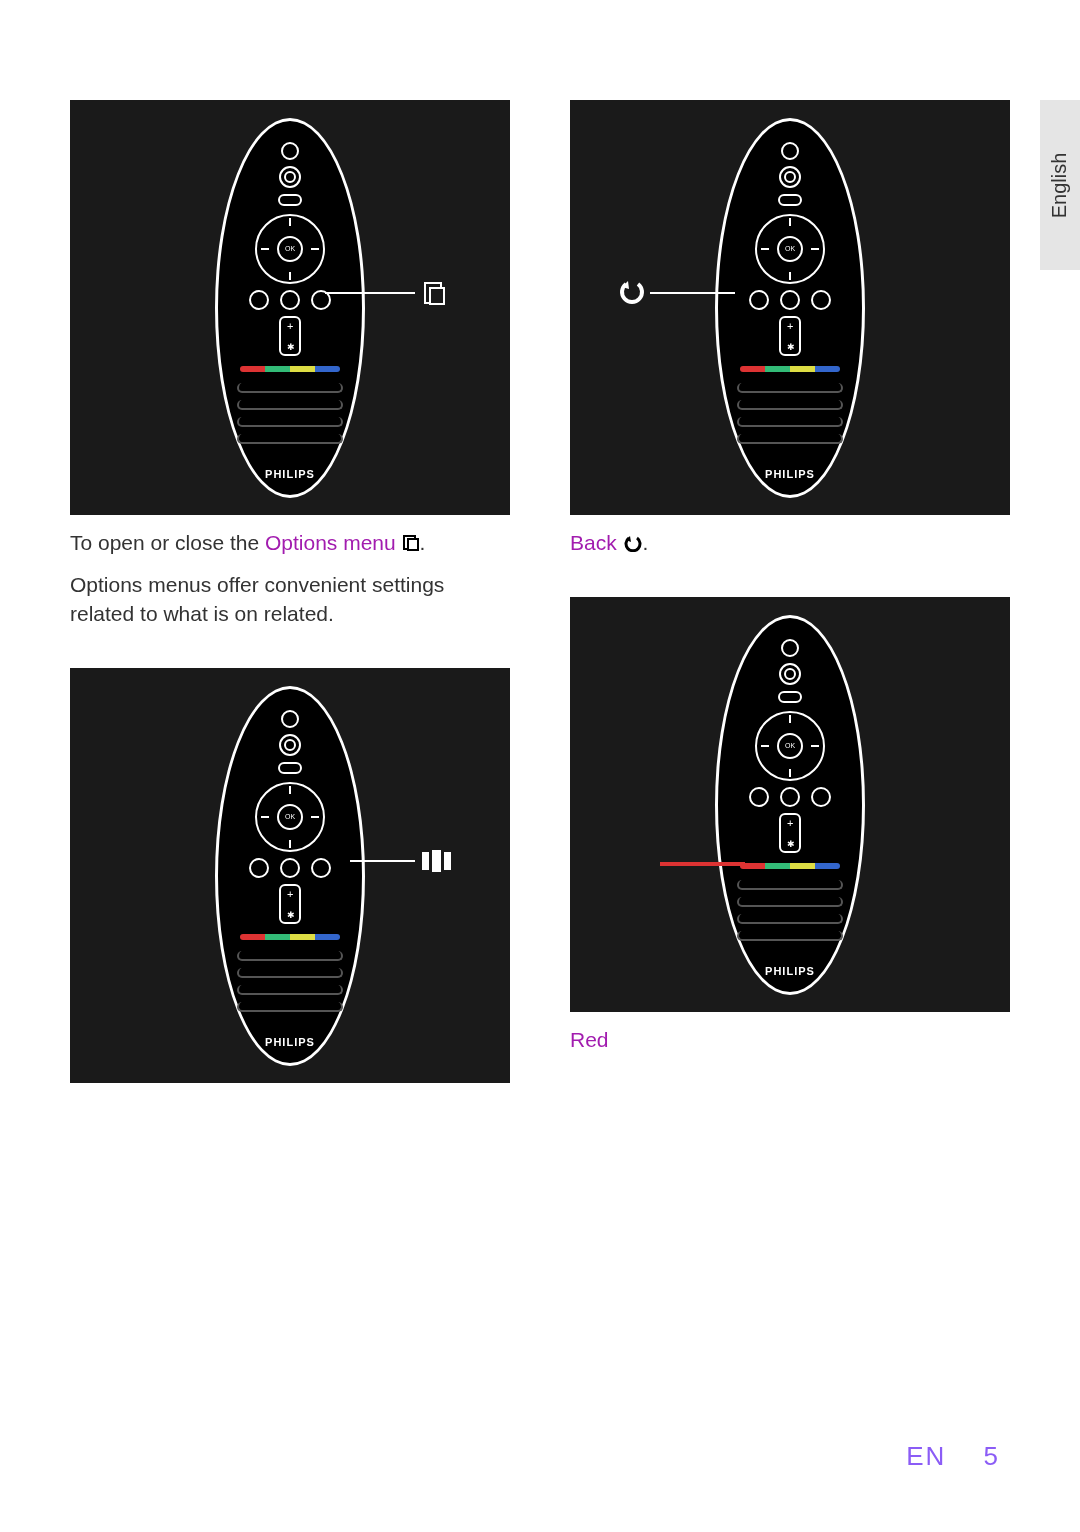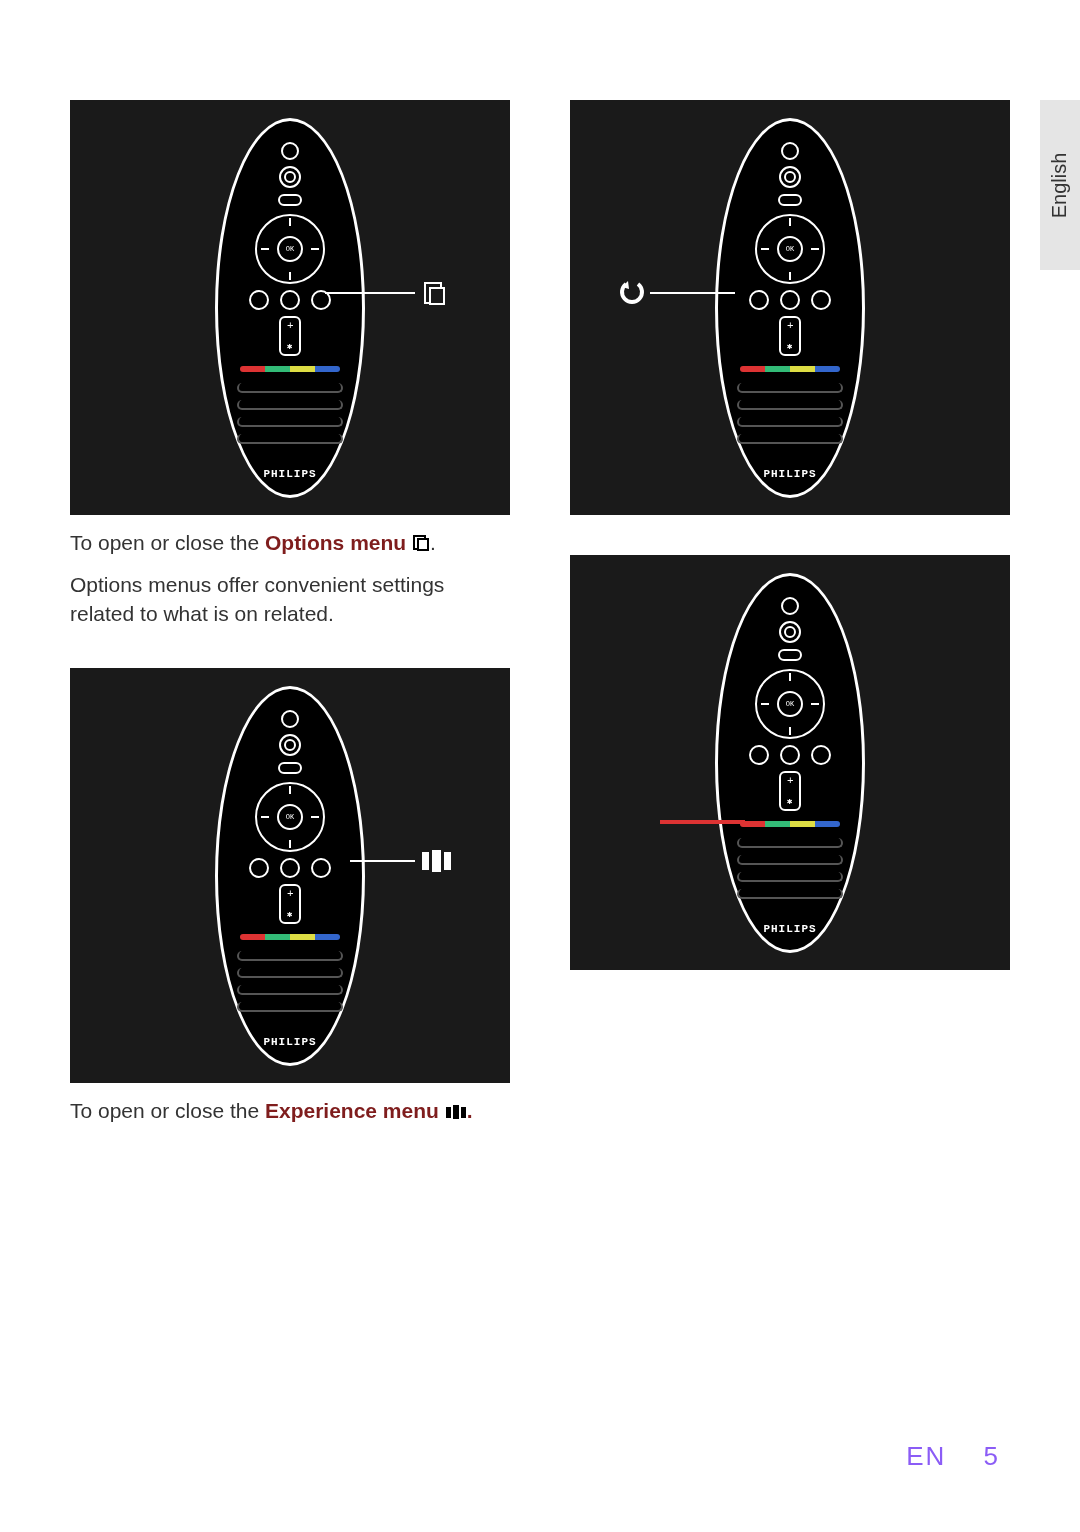--- a/index.html
+++ b/index.html
@@ -11,21 +11,21 @@
   }
   .lang-tab span { transform: rotate(-90deg); font-size: 20px; color: #333; }
   .content { padding: 100px 70px 0 70px; display: flex; gap: 60px; }
   .col { flex: 1; display: flex; flex-direction: column; gap: 40px; }
   .block { display: flex; flex-direction: column; gap: 14px; }
   .panel {
     background: #1a1a1a; width: 100%; height: 415px; position: relative;
     display: flex; align-items: center; justify-content: center;
   }
   .remote {
-    position: relative; width: 150px; height: 380px; font-family: Liberation Mono, monospace;
+    position: relative; width: 150px; height: 380px;
   }
   .remote-body {
     position: absolute; inset: 0;
     border: 3px solid #fff; border-radius: 75px / 190px;
     background: #000;
   }
   .rbtn {
     position: absolute; border: 2px solid #fff; border-radius: 50%;
     background: #000; display:flex; align-items:center; justify-content:center;
     color:#fff; font-size:10px;
@@ -52,21 +52,21 @@
   .cbar div { flex:1; }
   .c-r{background:#d33;} .c-g{background:#3b7;} .c-y{background:#dd4;} .c-b{background:#36c;}
   .line { position:absolute; height:10px; left:22px; right:22px; border:2px solid #555; border-radius:12px; border-top:none; }
   .l1{top:265px;} .l2{top:282px;} .l3{top:299px;} .l4{top:316px;}
   .brand { position:absolute; bottom:18px; width:100%; text-align:center; color:#fff; font-size:11px; font-weight:bold; letter-spacing:1px; }
 
   .callout-line { position:absolute; background:#fff; height:2px; }
   .callout-icon { position:absolute; color:#fff; }
 
   .caption { font-size: 21px; line-height: 1.35; color: #333; }
-  .caption .bold { font-weight: bold; color: #7f1d1d; margin-top: 30px; }
+  .caption .bold { font-weight: normal; color: #a21caf; margin-top: 30px; }
   .inline-icon { display:inline-block; vertical-align:-2px; }
 
   .footer { position:absolute; bottom:60px; right:80px; font-size:26px; color:#8b5cf6; letter-spacing:2px; }
   .footer .pn { margin-left:28px; }
 </style>
 </head>
 <body>
 
 <div class="page">
 
@@ -152,28 +152,20 @@
               <div class="line l4"></div>
             <div class="brand">PHILIPS</div>
           </div>
           <div class="callout-line" style="top:192px; left:280px; width:65px;"></div>
           <svg class="callout-icon" style="top:180px; left:350px;" width="34" height="26">
             <rect x="2" y="4" width="7" height="18" fill="#fff"></rect>
             <rect x="12" y="2" width="9" height="22" fill="#fff"></rect>
             <rect x="24" y="4" width="7" height="18" fill="#fff"></rect>
           </svg>
         </div>
-        <p class="caption">
-          <span>To open or close the </span><span class="bold">Experience menu</span>
-          <svg class="inline-icon" width="22" height="16">
-              <rect x="1" y="3" width="5" height="11" fill="#000"></rect>
-              <rect x="8" y="1" width="6" height="14" fill="#000"></rect>
-              <rect x="16" y="3" width="5" height="11" fill="#000"></rect>
-            </svg><span class="bold">.</span>
-        </p>
       </div>
 
     </div>
 
     <div class="col">
 
       <div class="block">
         <div class="panel">
           <div class="remote">
             <div class="remote-body"></div>
@@ -201,20 +193,27 @@
               <div class="line l3"></div>
               <div class="line l4"></div>
             <div class="brand">PHILIPS</div>
           </div>
           <div class="callout-line" style="top:192px; left:80px; width:85px;"></div>
           <svg class="callout-icon" style="top:178px; left:48px;" width="28" height="28">
             <path d="M 20 6 A 10 10 0 1 1 8 6" fill="none" stroke="#fff" stroke-width="4"></path>
             <path d="M 4 9 L 10 3 L 11 11 Z" fill="#fff"></path>
           </svg>
         </div>
+        <p class="caption">
+          <span class="bold">Back</span>
+          <svg class="inline-icon" width="20" height="18">
+              <path d="M 14 4 A 7 7 0 1 1 6 4" fill="none" stroke="#000" stroke-width="3"></path>
+              <path d="M 3 6 L 7 2 L 8 8 Z" fill="#000"></path>
+            </svg><span>.</span>
+        </p>
       </div>
 
       <div class="block">
         <div class="panel">
           <div class="remote">
             <div class="remote-body"></div>
             <div class="rbtn power"></div>
               <div class="rbtn home"></div>
               <div class="rbtn browse"></div>
             <div class="rbtn okring"></div>
@@ -234,20 +233,21 @@
                 <div class="c-b"></div>
               </div>
             <div class="line l1"></div>
               <div class="line l2"></div>
               <div class="line l3"></div>
               <div class="line l4"></div>
             <div class="brand">PHILIPS</div>
           </div>
           <div class="callout-line" style="top:265px; left:90px; width:85px; background:#d33; height:4px;"></div>
         </div>
+        <p class="caption"><span class="bold">Red</span></p>
       </div>
 
     </div>
   </div>
 
   <div class="footer">
     <span>EN</span>
     <span class="pn">5</span>
   </div>
 </div>

